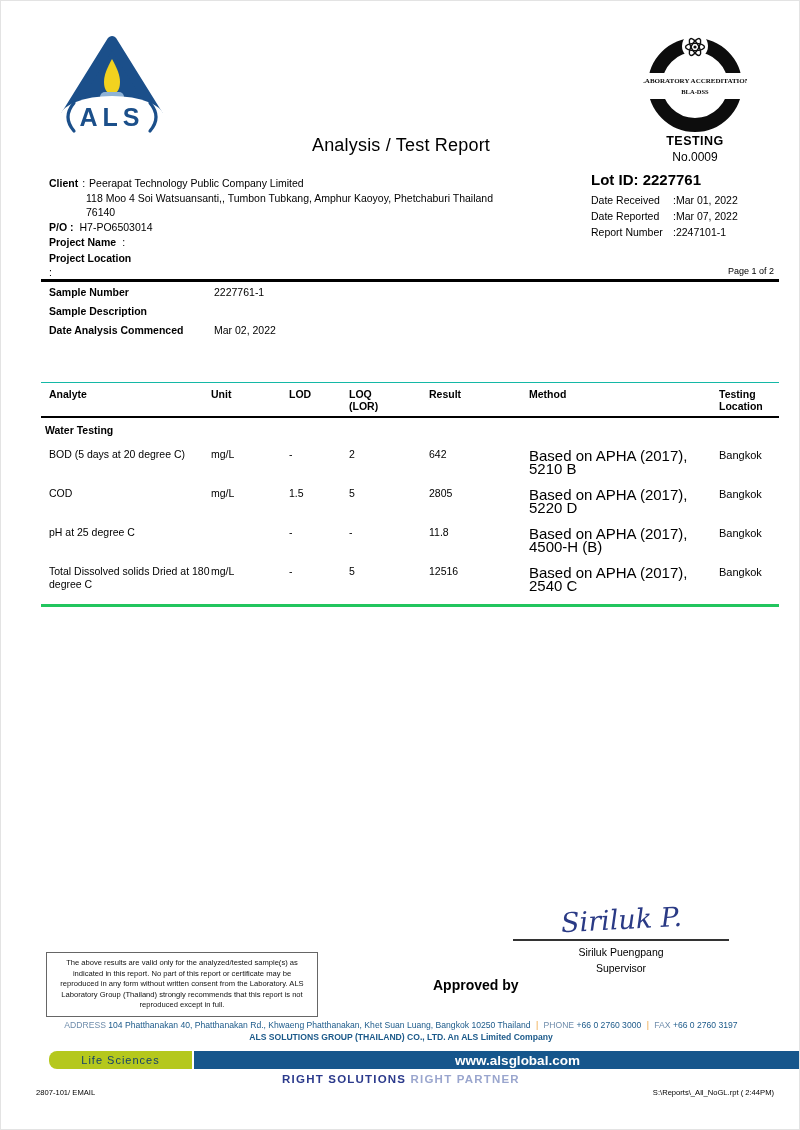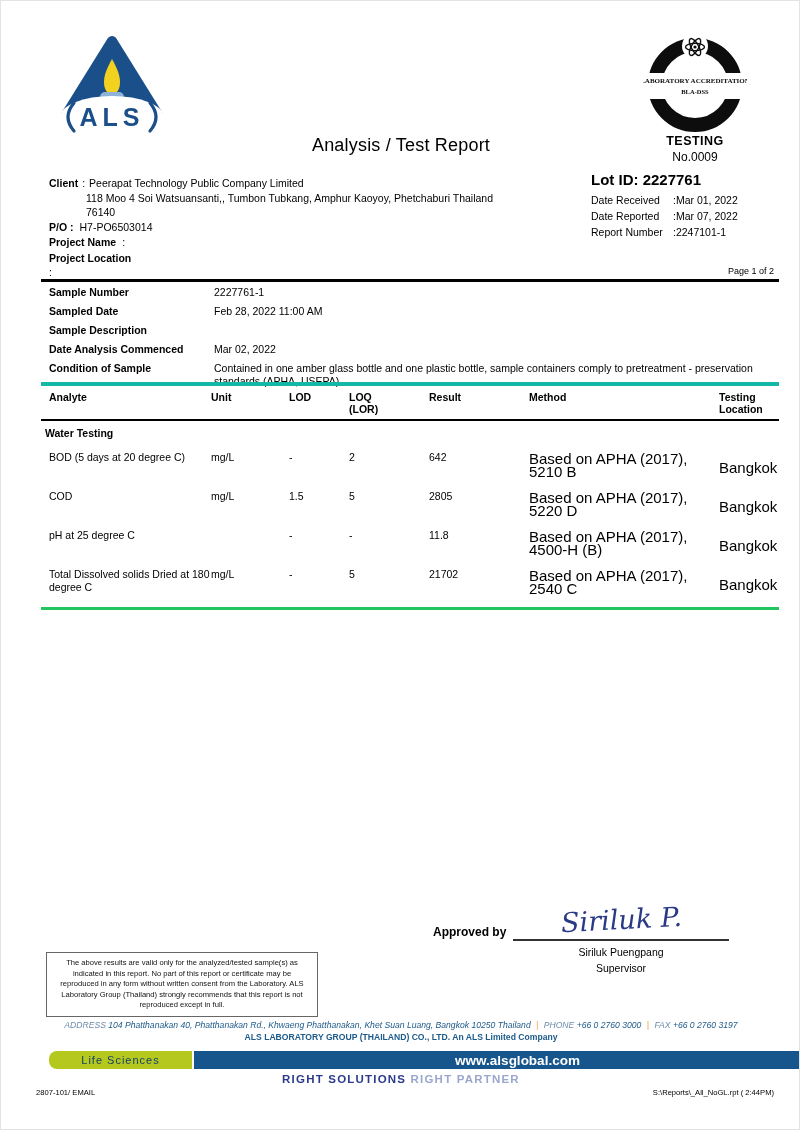--- a/index.html
+++ b/index.html
@@ -37,48 +37,48 @@
 
   
   .sample-block { left:48px; top:285px; width:730px; font-size:10.5px; }
   .sample-row { display:flex; margin-bottom:6px; line-height:13px; }
   .sample-label { flex:none; width:165px; font-weight:bold; }
   .sample-value { flex:1; }
 
   
   .table-block { left:40px; top:381px; width:738px; }
   .tbl-head { display:grid; grid-template-columns:162px 78px 60px 80px 100px 190px 60px;
-    padding:5px 0 4px 8px; border-top:4px solid #14b8a6; border-bottom:2px solid #000;
+    padding:5px 0 4px 8px; border-top:1px solid #14b8a6; border-bottom:2px solid #000;
     font-weight:bold; font-size:10.5px; line-height:12px; }
   .tbl-section { font-weight:bold; font-size:10.5px; margin:6px 0 12px 4px; }
   .tbl-rows { border-bottom:3px solid #22c55e; padding-bottom:10px; }
   .tbl-row { display:grid; grid-template-columns:162px 78px 60px 80px 100px 190px 60px;
     padding-left:8px; margin-bottom:12px; font-size:10.5px; line-height:13px; }
   .cell-method { font-size:15px; padding-top:1px; }
-  .cell-loc { font-size:15px; padding-top:1px;margin-top:9px; }
+  .cell-loc { font-size:11px; padding-top:1px; }
 
   
   .remark-block { margin:4px 0 0 4px; font-size:9.5px; line-height:11.5px; }
   .remark-item { padding-left:24px; position:relative; white-space:pre-wrap; margin-top:2.5px; }
   .remark-item::before { content:"\00b7"; position:absolute; left:12px; top:0; }
 
   
   .disclaimer-box { left:45px; top:951px; width:272px; border:1px solid #666;
     padding:5px 6px; font-size:7.6px; line-height:10.6px; text-align:center; color:#111; }
-  .approved-label { left:432px; top:924px; font-weight:bold; font-size:12px;text-align:center; }
+  .approved-label { left:432px; top:976px; font-weight:bold; font-size:14px;text-align:center; }
   .signature-wrap { left:512px; top:903px; width:216px; text-align:center; }
   .signature-text { font-family:"DejaVu Serif", serif; font-style:italic; font-size:27px;
     color:#2a3a85; transform:rotate(-3deg); display:inline-block; margin-bottom:2px; }
   .signature-line { height:2px; background:#333; margin-top:2px; }
   .approver-name { font-size:10.5px; margin-top:5px; }
   .approver-role { font-size:10.5px; margin-top:4px; }
 
   
   .footer-address { top:1019px; left:0; width:800px; text-align:center; font-size:8.6px;
-    color:#1c5a8a;font-style:italic; }
+    color:#1c5a8a; }
   .footer-address .flabel { color:#6e8cab; }
   .footer-address .fsep { color:#eda33d; padding:0 3px; }
   .footer-company { top:1031px; left:0; width:800px; text-align:center; font-size:8.6px;
     color:#1c5a8a; font-weight:600; }
   .bar-green { left:48px; top:1050px; width:143px; height:18px; background:#b5c81d;
     border-radius:8px 0 0 8px; display:flex; align-items:center; justify-content:center;
     font-weight:normal; font-size:11px; color:#14406b; letter-spacing:1px; }
   .bar-blue { left:193px; top:1050px; width:647px; height:18px; background:#16568c;
     border-radius:0 9px 9px 0; display:flex; align-items:center; justify-content:center;
     font-weight:bold; font-size:13.5px; color:#fff; }
@@ -167,33 +167,25 @@
 
   <div class="abs page-note">Page 1 of 2</div>
   <div class="abs hrule hr1"></div>
 
   <div class="abs sample-block">
     <div class="sample-row">
       <span class="sample-label">Sample Number</span>
       <span class="sample-value">2227761-1</span>
     </div>
     <div class="sample-row">
-      <span class="sample-label">Sampled Date</span>
-      <span class="sample-value">Feb 28, 2022 11:00 AM</span>
-    </div>
-    <div class="sample-row">
       <span class="sample-label">Sample Description</span>
     </div>
     <div class="sample-row">
       <span class="sample-label">Date Analysis Commenced</span>
       <span class="sample-value">Mar 02, 2022</span>
-    </div>
-    <div class="sample-row">
-      <span class="sample-label">Condition of Sample</span>
-      <span class="sample-value">Contained in one amber glass bottle and one plastic bottle, sample containers comply to pretreatment - preservation standards (APHA, USEPA)</span>
     </div>
   </div>
 
   <div class="abs table-block">
     <div class="tbl-head">
       <div>Analyte</div>
       <div>Unit</div>
       <div>LOD</div>
       <div>
         <div>LOQ</div>
@@ -233,21 +225,21 @@
         <div>-</div>
         <div>11.8</div>
         <div class="cell-method">Based on APHA (2017), 4500-H (B)</div>
         <div class="cell-loc">Bangkok</div>
       </div>
       <div class="tbl-row" style="margin-bottom:2px;">
         <div>Total Dissolved solids Dried at 180 degree C</div>
         <div>mg/L</div>
         <div>-</div>
         <div>5</div>
-        <div>21702</div>
+        <div>12516</div>
         <div class="cell-method">Based on APHA (2017), 2540 C</div>
         <div class="cell-loc">Bangkok</div>
       </div>
     </div>
 
   </div>
 
   <div class="abs disclaimer-box">The above results are valid only for the analyzed/tested sample(s) as indicated in this report. No part of this report or certificate may be reproduced in any form without written consent from the Laboratory. ALS Laboratory Group (Thailand) strongly recommends that this report is not reproduced except in full.</div>
 
   <div class="abs approved-label">Approved by</div>
@@ -261,21 +253,21 @@
   <div class="abs footer-address">
     <span class="flabel">ADDRESS</span>
     <span>104 Phatthanakan 40, Phatthanakan Rd., Khwaeng Phatthanakan, Khet Suan Luang, Bangkok 10250 Thailand</span>
     <span class="fsep">|</span>
     <span class="flabel">PHONE</span>
     <span>+66 0 2760 3000</span>
     <span class="fsep">|</span>
     <span class="flabel">FAX</span>
     <span>+66 0 2760 3197</span>
   </div>
-  <div class="abs footer-company">ALS LABORATORY GROUP (THAILAND) CO., LTD. An ALS Limited Company</div>
+  <div class="abs footer-company">ALS SOLUTIONS GROUP (THAILAND) CO., LTD. An ALS Limited Company</div>
 
   <div class="abs bar-green">Life Sciences</div>
   <div class="abs bar-blue">www.alsglobal.com</div>
 
   <div class="abs tagline">
     <span class="t1">RIGHT SOLUTIONS</span>
     <span class="t2"> RIGHT PARTNER</span>
   </div>
 
   <div class="abs doc-code">2807-101/ EMAIL</div>

